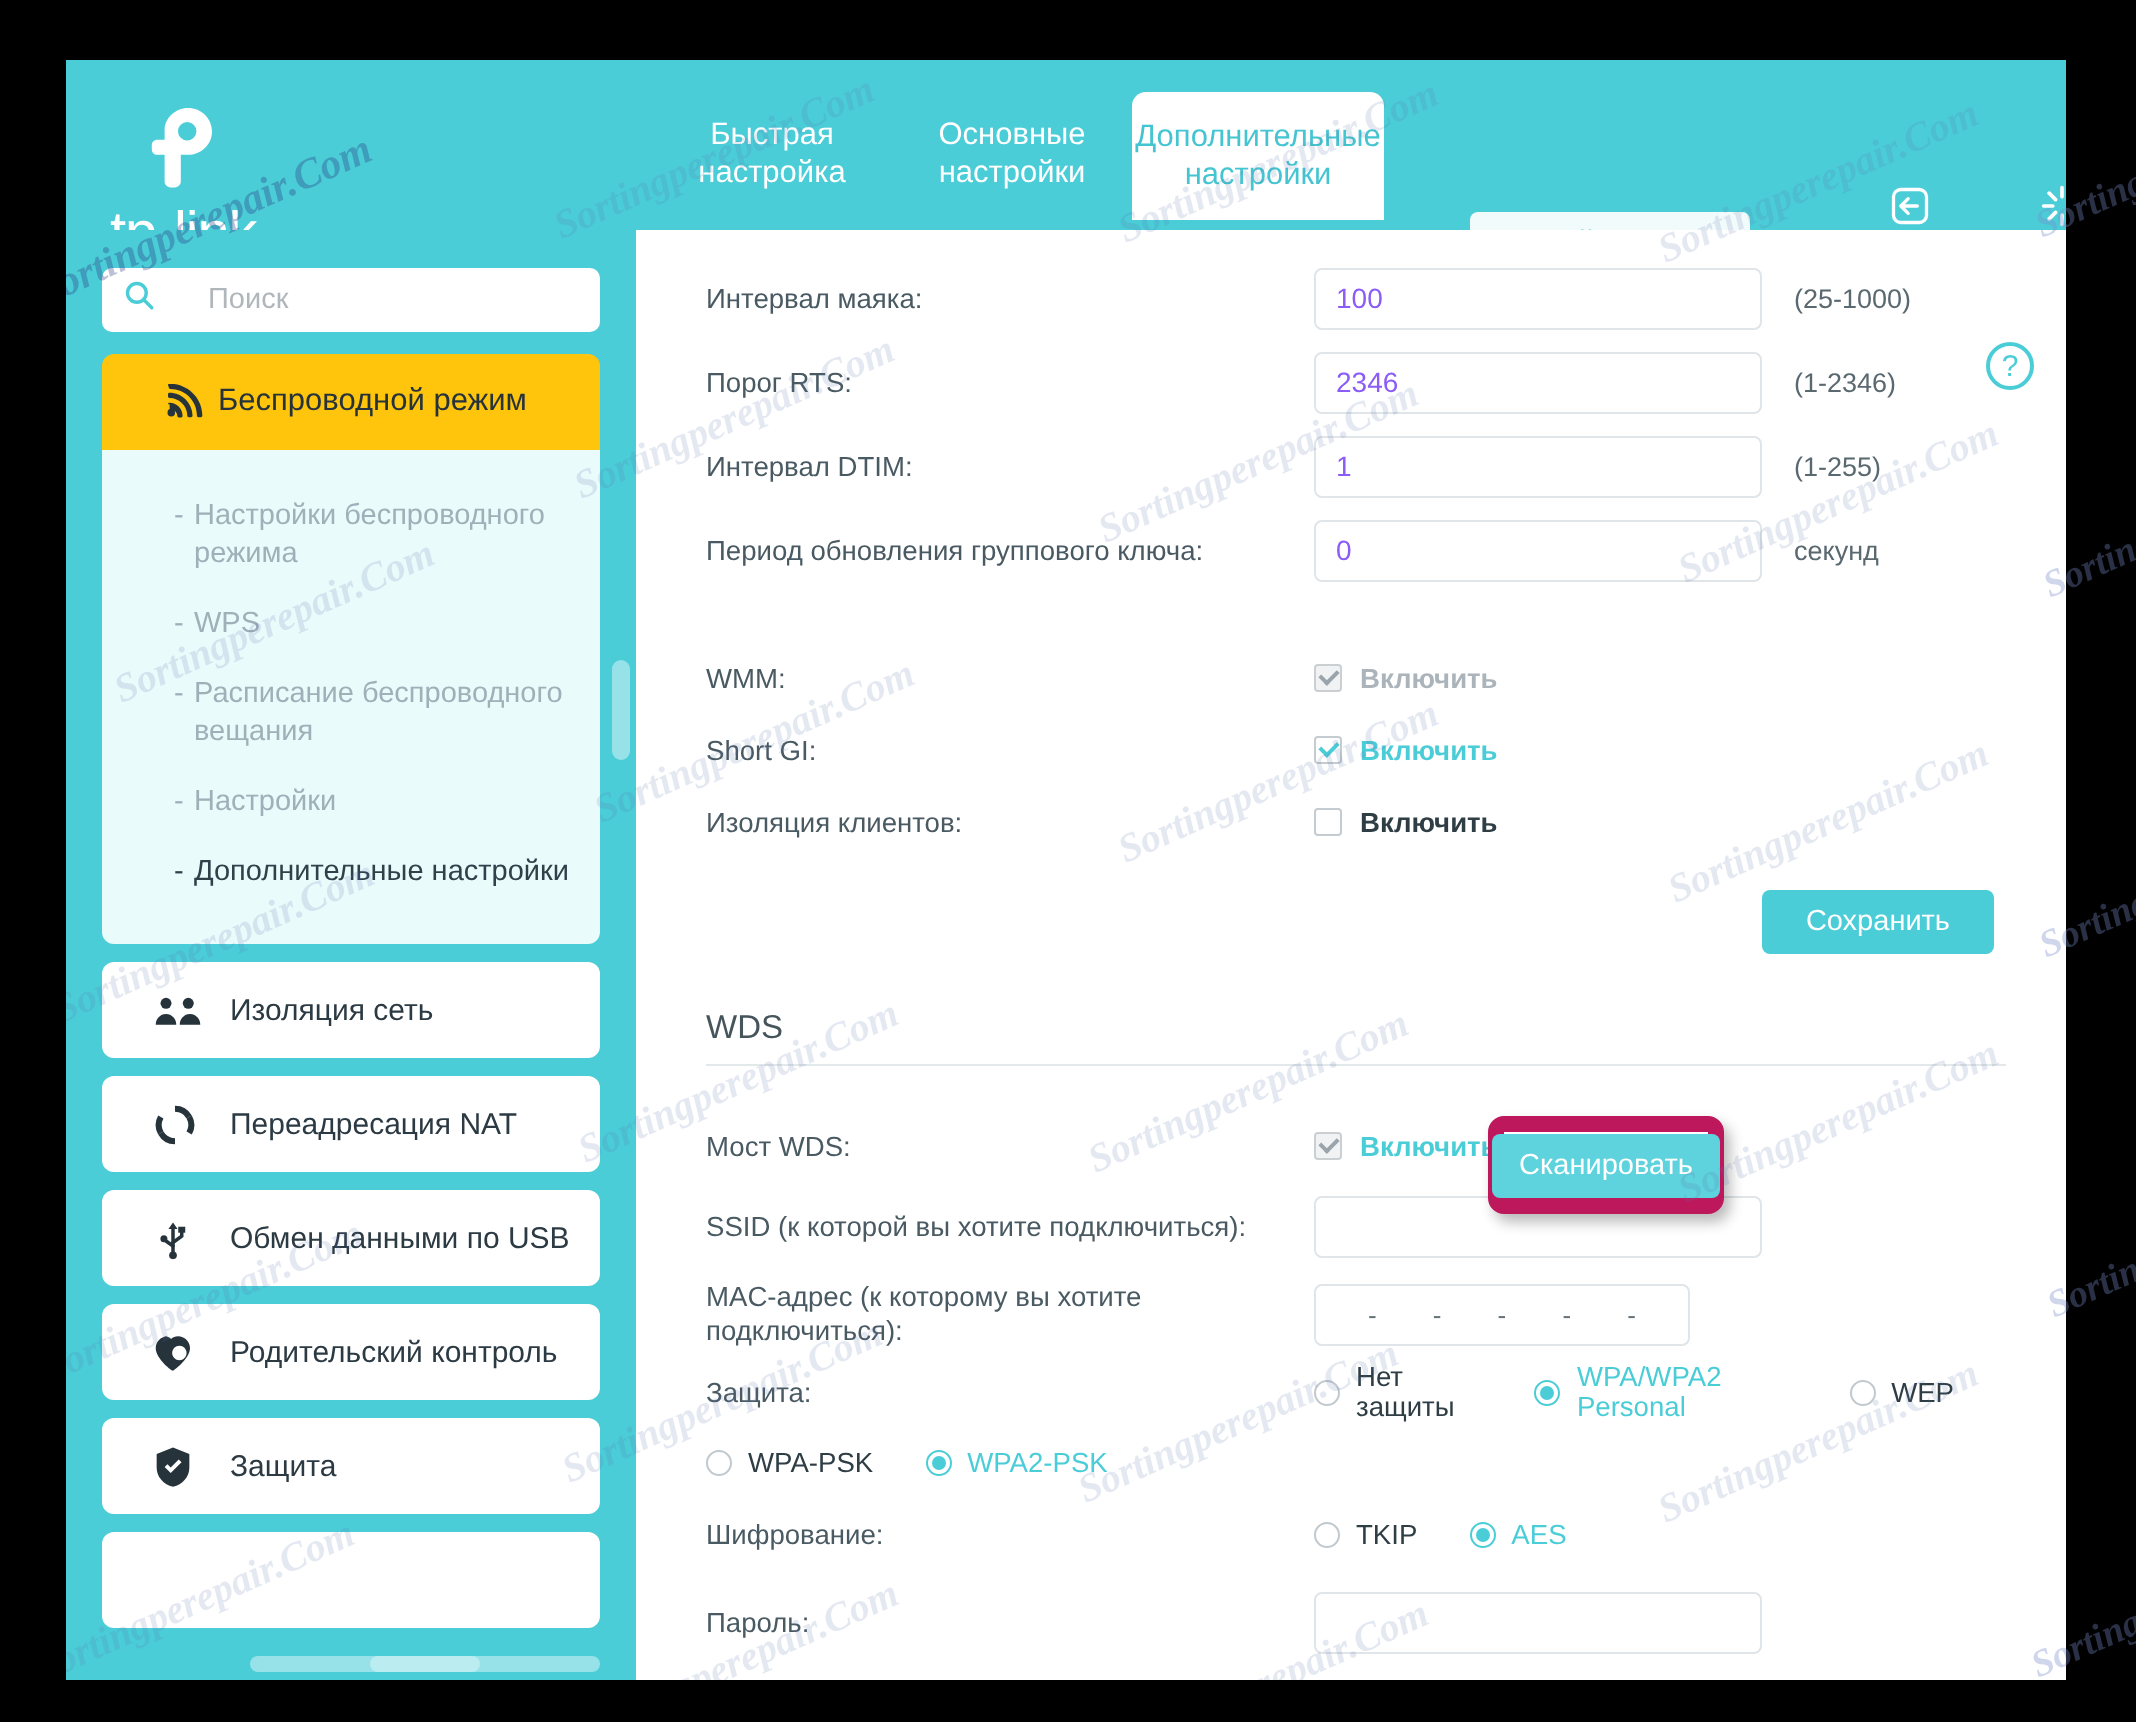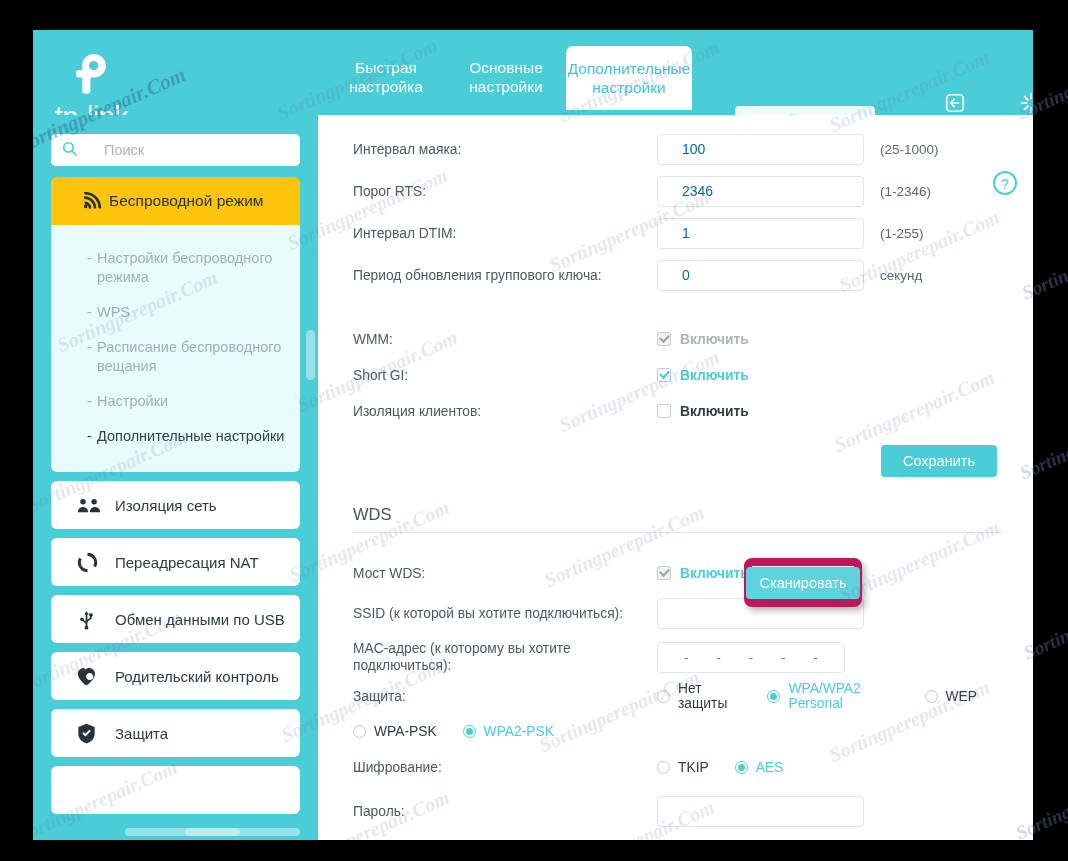--- a/index.html
+++ b/index.html
@@ -160,24 +160,24 @@
 
   .form-row {
     display: flex; align-items: center;
     min-height: 36px; margin-bottom: 0;
   }
   .f-label {
     width: 304px; flex: 0 0 304px;
     color: #4a5a63; font-size: 13.8px; line-height: 17px;
   }
   .f-input {
-    width: 207px; height: 31px;
+    width: 224px; height: 31px;
     border: 1px solid #dfe5e8; border-radius: 4px;
-    background: #fff; color: #0369a1; font-size: 14px;
-    padding: 0 24px; outline: none;
+    background: #fff; color: #8b5cf6; font-size: 14px;
+    padding: 0 10px; outline: none;
     font-family: "Liberation Sans", sans-serif;
   }
   .f-hint { margin-left: 16px; color: #5a6870; font-size: 13.5px; }
 
   .chk-line { display: flex; align-items: center; gap: 9px; }
   .chk {
     width: 14px; height: 14px; border: 1px solid #c5ccd1;
     border-radius: 2px; background: #fff;
     display: inline-flex; align-items: center; justify-content: center;
     flex: 0 0 14px; cursor: pointer;

